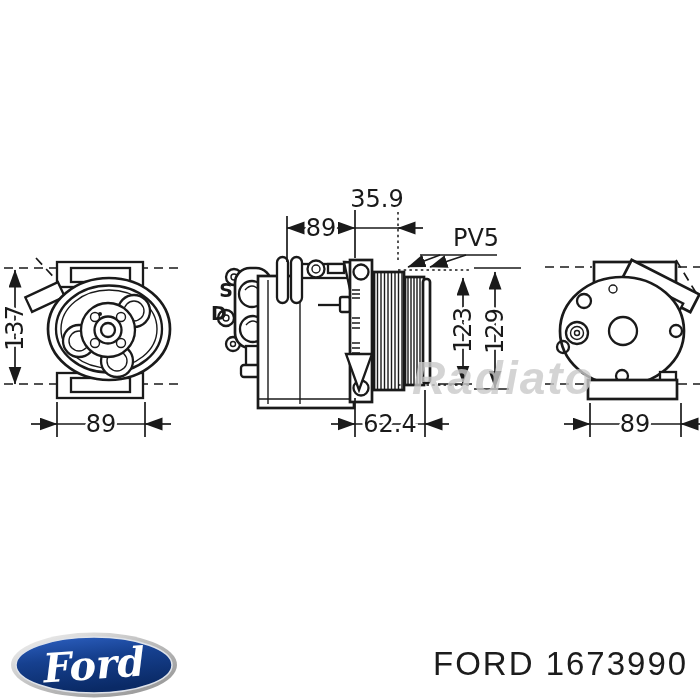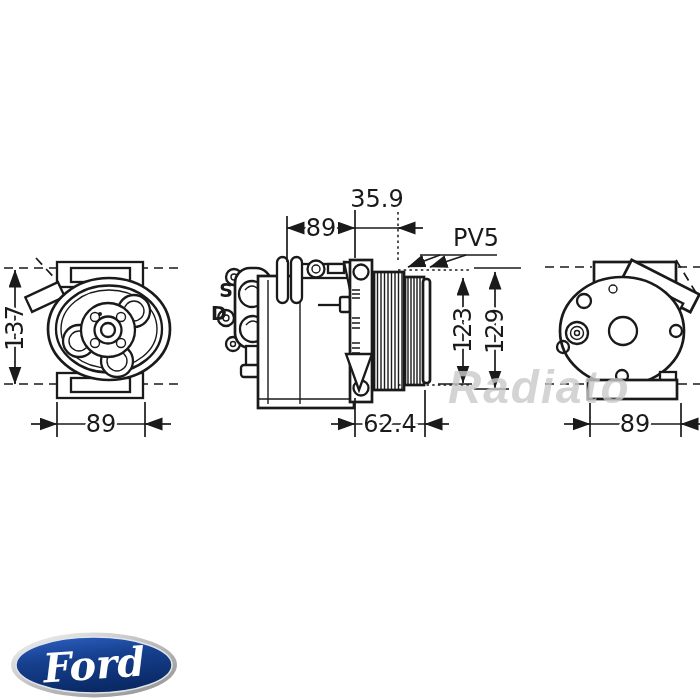--- a/index.html
+++ b/index.html
@@ -214,33 +214,34 @@
         <line class="dim" x1="590" y1="403" x2="590" y2="437"></line>
         <line class="dim" x1="681" y1="403" x2="681" y2="437"></line>
         <line class="dim" x1="590" y1="424" x2="681" y2="424"></line>
         <line class="dim" x1="564" y1="424" x2="590" y2="424" marker-end="url(#arw)"></line>
         <line class="dim" x1="704" y1="424" x2="681" y2="424" marker-end="url(#arw)"></line>
         <text class="dtxt" x="635" y="424" text-anchor="middle" dominant-baseline="central">89</text>
       </g>
     </g>
   </svg>
 
-  <div class="wm" style="left:412px;top:360px;margin-left:36px;">Radiato</div>
+  <div class="wm" style="left:412px;top:351px;">Radiato</div>
 
   <svg id="ford-logo" viewBox="0 0 168 66">
     <defs>
       <linearGradient id="chromeG" x1="0" y1="0" x2="1" y2="1">
         <stop offset="0" stop-color="#f7f7f7"></stop>
           <stop offset="0.5" stop-color="#bdbdbd"></stop>
         <stop offset="1" stop-color="#8f8f8f"></stop>
       </linearGradient>
       <linearGradient id="blueG" x1="0" y1="0" x2="0.3" y2="1">
         <stop offset="0" stop-color="#2e62c4"></stop>
           <stop offset="0.45" stop-color="#16408f"></stop>
         <stop offset="1" stop-color="#0a2a66"></stop>
       </linearGradient>
     </defs>
     <ellipse cx="84" cy="33" rx="83" ry="32.5" fill="url(#chromeG)"></ellipse>
     <ellipse cx="84" cy="33" rx="78" ry="28" fill="url(#blueG)" stroke="#dfe3ea" stroke-width="1.5"></ellipse>
     <text class="ford-script" x="84" y="47" text-anchor="middle" transform="rotate(-4 84 33)">Ford</text>
   </svg>
 
+  <div id="part-number">FORD 1673990</div>
 </div>
 
 </body></html>

